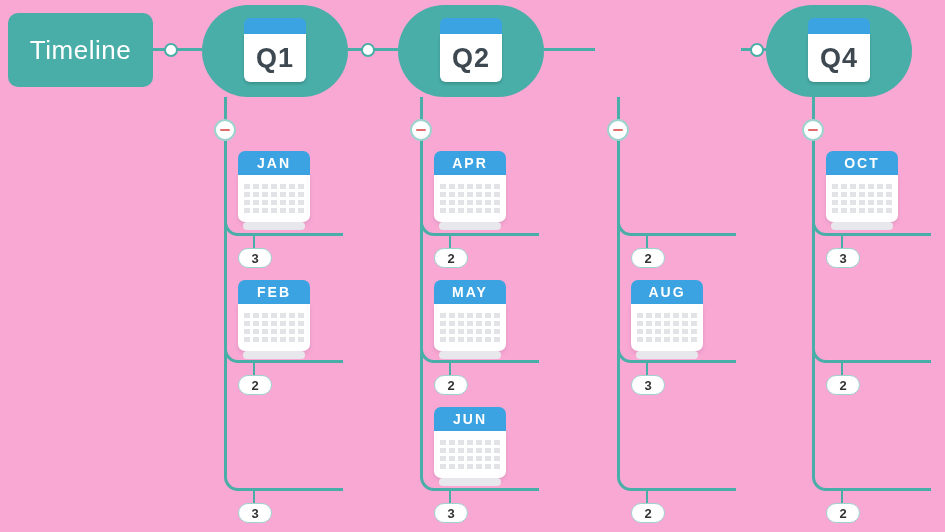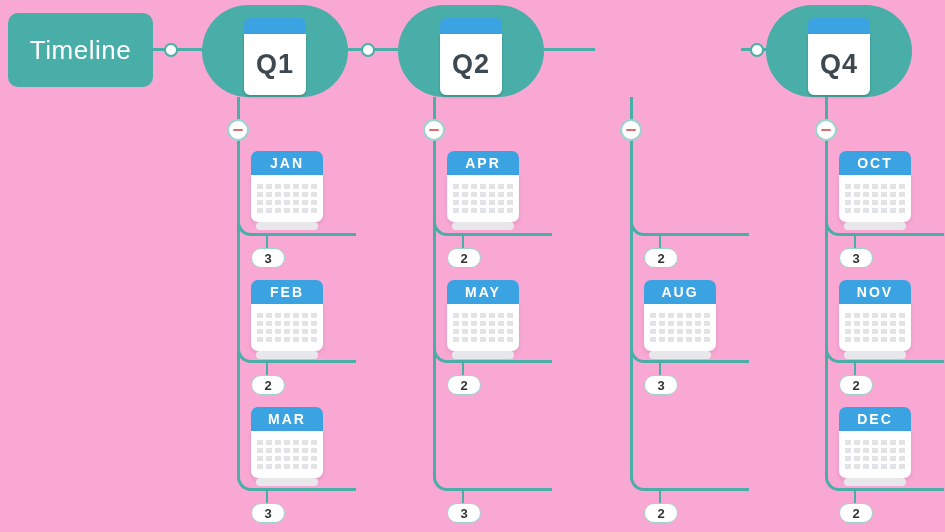--- a/index.html
+++ b/index.html
@@ -19,27 +19,27 @@
     position:absolute;top:43px;width:10px;height:10px;border-radius:50%;
     background:#fff;border:2px solid #49AEA8;
   }
   .qpill{
     position:absolute;top:5px;width:146px;height:92px;
     background:#49AEA8;border-radius:46px;
   }
   .qcal{position:absolute;left:42px;top:13px;width:62px;height:66px;}
   .qcal-head{height:16px;background:#3BA3E2;border-radius:6px 6px 0 0;}
   .qcal-body{
-    height:61px;background:#fff;border-radius:0 0 6px 6px;
+    height:48px;background:#fff;border-radius:0 0 6px 6px;
     box-shadow:0 2px 3px rgba(0,0,0,.18);
     display:flex;align-items:center;justify-content:center;
     font-size:27px;font-weight:bold;color:#3E4850;letter-spacing:1px;
   }
   
-  .col{position:absolute;top:0;width:140px;height:532px;margin-left:13px;}
+  .col{position:absolute;top:0;width:140px;height:532px;}
   .trunk{position:absolute;left:0;top:97px;width:3px;height:380px;background:#49AEA8;}
   .branch{
     position:absolute;left:0;width:116px;height:20px;
     border-left:3px solid #49AEA8;border-bottom:3px solid #49AEA8;
     border-bottom-left-radius:14px;
   }
   .collapse{
     position:absolute;left:-10px;top:119px;width:18px;height:18px;
     background:#fff;border:2px solid #9ED2CD;border-radius:50%;
     display:flex;align-items:center;justify-content:center;
@@ -129,27 +129,20 @@
       <div class="mhead">FEB</div>
       <div class="mbody">
           <div class="grid"></div>
         </div>
       <div class="mbase"></div>
     </div>
     <div class="stem" style="top:363px"></div>
     <div class="badge" style="top:375px">
         <span>2</span>
       </div>
-    <div class="mcal" style="top:407px">
-      <div class="mhead">MAR</div>
-      <div class="mbody">
-          <div class="grid"></div>
-        </div>
-      <div class="mbase"></div>
-    </div>
     <div class="stem" style="top:491px"></div>
     <div class="badge" style="top:503px">
         <span>3</span>
       </div>
   </div>
 
   <div class="col" style="left:420px">
     <div class="trunk"></div>
     <div class="collapse">
         <span class="minus"></span>
@@ -172,20 +165,27 @@
       <div class="mhead">MAY</div>
       <div class="mbody">
           <div class="grid"></div>
         </div>
       <div class="mbase"></div>
     </div>
     <div class="stem" style="top:363px"></div>
     <div class="badge" style="top:375px">
         <span>2</span>
       </div>
+    <div class="mcal" style="top:407px">
+      <div class="mhead">JUN</div>
+      <div class="mbody">
+          <div class="grid"></div>
+        </div>
+      <div class="mbase"></div>
+    </div>
     <div class="stem" style="top:491px"></div>
     <div class="badge" style="top:503px">
         <span>3</span>
       </div>
   </div>
 
   <div class="col" style="left:617px">
     <div class="trunk"></div>
     <div class="collapse">
         <span class="minus"></span>
@@ -226,37 +226,23 @@
       <div class="mhead">OCT</div>
       <div class="mbody">
           <div class="grid"></div>
         </div>
       <div class="mbase"></div>
     </div>
     <div class="stem" style="top:236px"></div>
     <div class="badge" style="top:248px">
         <span>3</span>
       </div>
-    <div class="mcal" style="top:280px">
-      <div class="mhead">NOV</div>
-      <div class="mbody">
-          <div class="grid"></div>
-        </div>
-      <div class="mbase"></div>
-    </div>
-    <div class="stem" style="top:363px"></div>
-    <div class="badge" style="top:375px">
-        <span>2</span>
-      </div>
-    <div class="mcal" style="top:407px">
-      <div class="mhead">DEC</div>
-      <div class="mbody">
-          <div class="grid"></div>
-        </div>
-      <div class="mbase"></div>
-    </div>
+    <div class="stem" style="top:363px"></div>
+    <div class="badge" style="top:375px">
+        <span>2</span>
+      </div>
     <div class="stem" style="top:491px"></div>
     <div class="badge" style="top:503px">
         <span>2</span>
       </div>
   </div>
 
 </div>
 
 </body></html>

